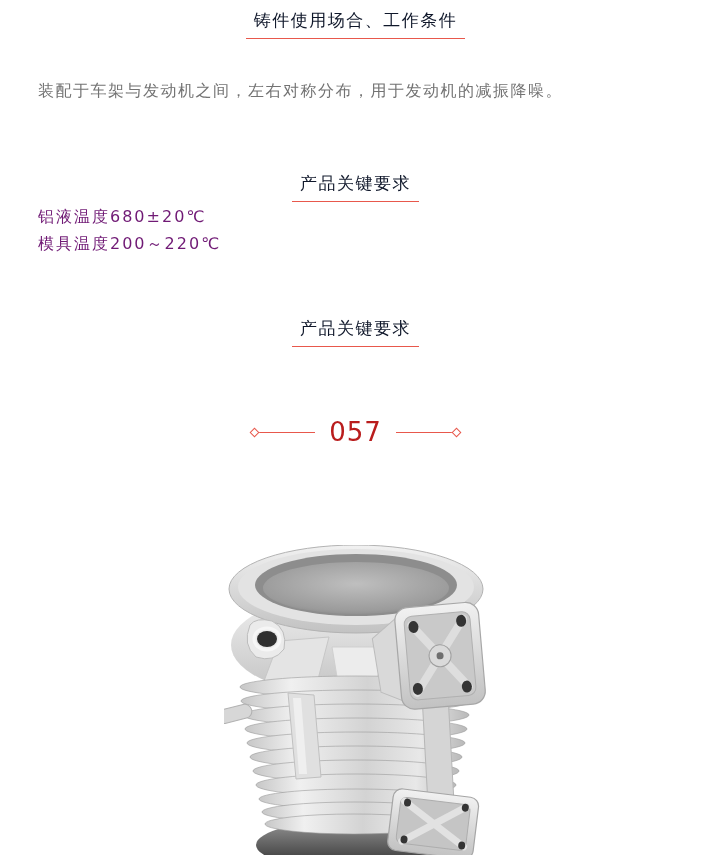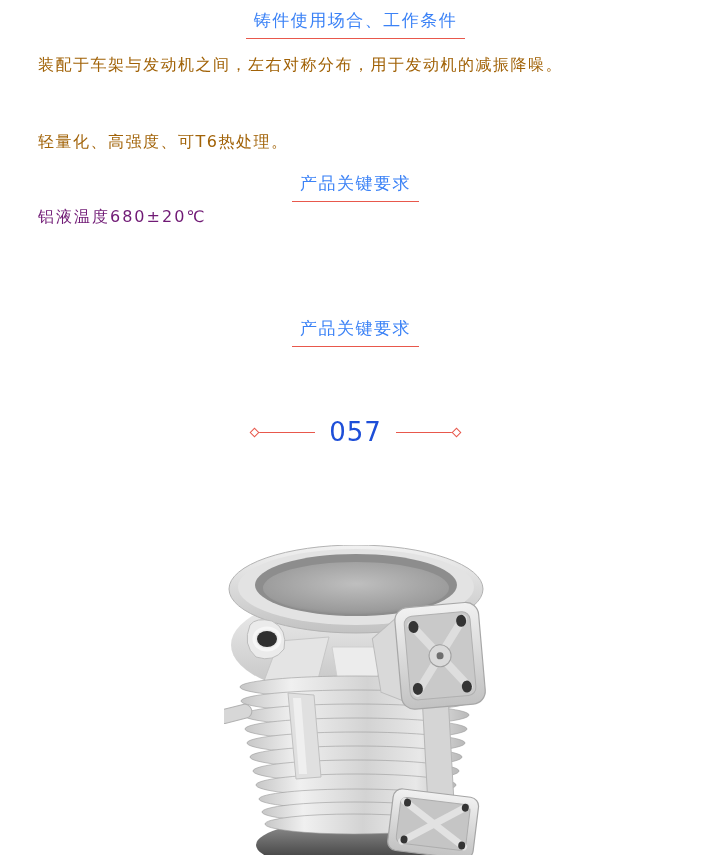--- a/index.html
+++ b/index.html
@@ -4,63 +4,63 @@
 <style>
   * { margin:0; padding:0; box-sizing:border-box; }
   html,body { background:#ffffff; }
   body { font-family:"DejaVu Sans","Liberation Sans",sans-serif; }
   .page {
     position:relative; width:711px; height:855px; margin:0 auto;
     background:#ffffff; overflow:hidden;
   }
   .heading-row { position:absolute; left:0; width:100%; text-align:center; }
   .heading {
-    display:inline-block; color:#3b82f6; font-size:17px; line-height:22px;
+    display:inline-block; color:#0f172a; font-size:17px; line-height:22px;
     letter-spacing:1.5px; padding:0 8px 7px 8px; border-bottom:1px solid #e8584c;
   }
   .body-text {
-    position:absolute; left:38px; color:#a16207; font-size:16px;
-    line-height:22px; letter-spacing:1.5px; white-space:nowrap;
+    position:absolute; left:38px; color:#737373; font-size:16px;
+    line-height:22px; letter-spacing:1.5px; white-space:nowrap;margin-top:26px;
   }
   .param-block {
     position:absolute; left:38px; top:203px; color:#701a75;
     font-size:16px; line-height:27px; letter-spacing:2px;
   }
   .page-marker {
     position:absolute; top:415px; left:0; width:100%;
     display:flex; align-items:center; justify-content:center;
   }
   .rule { width:57px; height:1px; background:#e8584c; }
   .diamond {
     width:7px; height:7px; border:1px solid #e8584c; background:#ffffff;
     transform:rotate(45deg); flex:0 0 auto;
   }
   .page-num {
-    font-size:26px; line-height:34px; color:#1d4ed8;
+    font-size:26px; line-height:34px; color:#b91c1c;
     margin:0 14px; letter-spacing:1px;
   }
   .figure { position:absolute; left:224px; top:545px; width:272px; height:312px; }
 </style>
 </head>
 <body>
 
 <div class="page">
 
   <div class="heading-row" style="top:9px">
     <span class="heading">铸件使用场合、工作条件</span>
   </div>
   <p class="body-text" style="top:54px">装配于车架与发动机之间，左右对称分布，用于发动机的减振降噪。</p>
 
-  <p class="body-text" style="top:131px">轻量化、高强度、可T6热处理。</p>
 
   <div class="heading-row" style="top:172px">
     <span class="heading">产品关键要求</span>
   </div>
   <div class="param-block">
     <div>铝液温度680±20℃</div>
+    <div>模具温度200～220℃</div>
   </div>
 
   <div class="heading-row" style="top:317px">
     <span class="heading">产品关键要求</span>
   </div>
 
   <div class="page-marker">
     <span class="diamond"></span>
     <span class="rule"></span>
     <span class="page-num">057</span>

